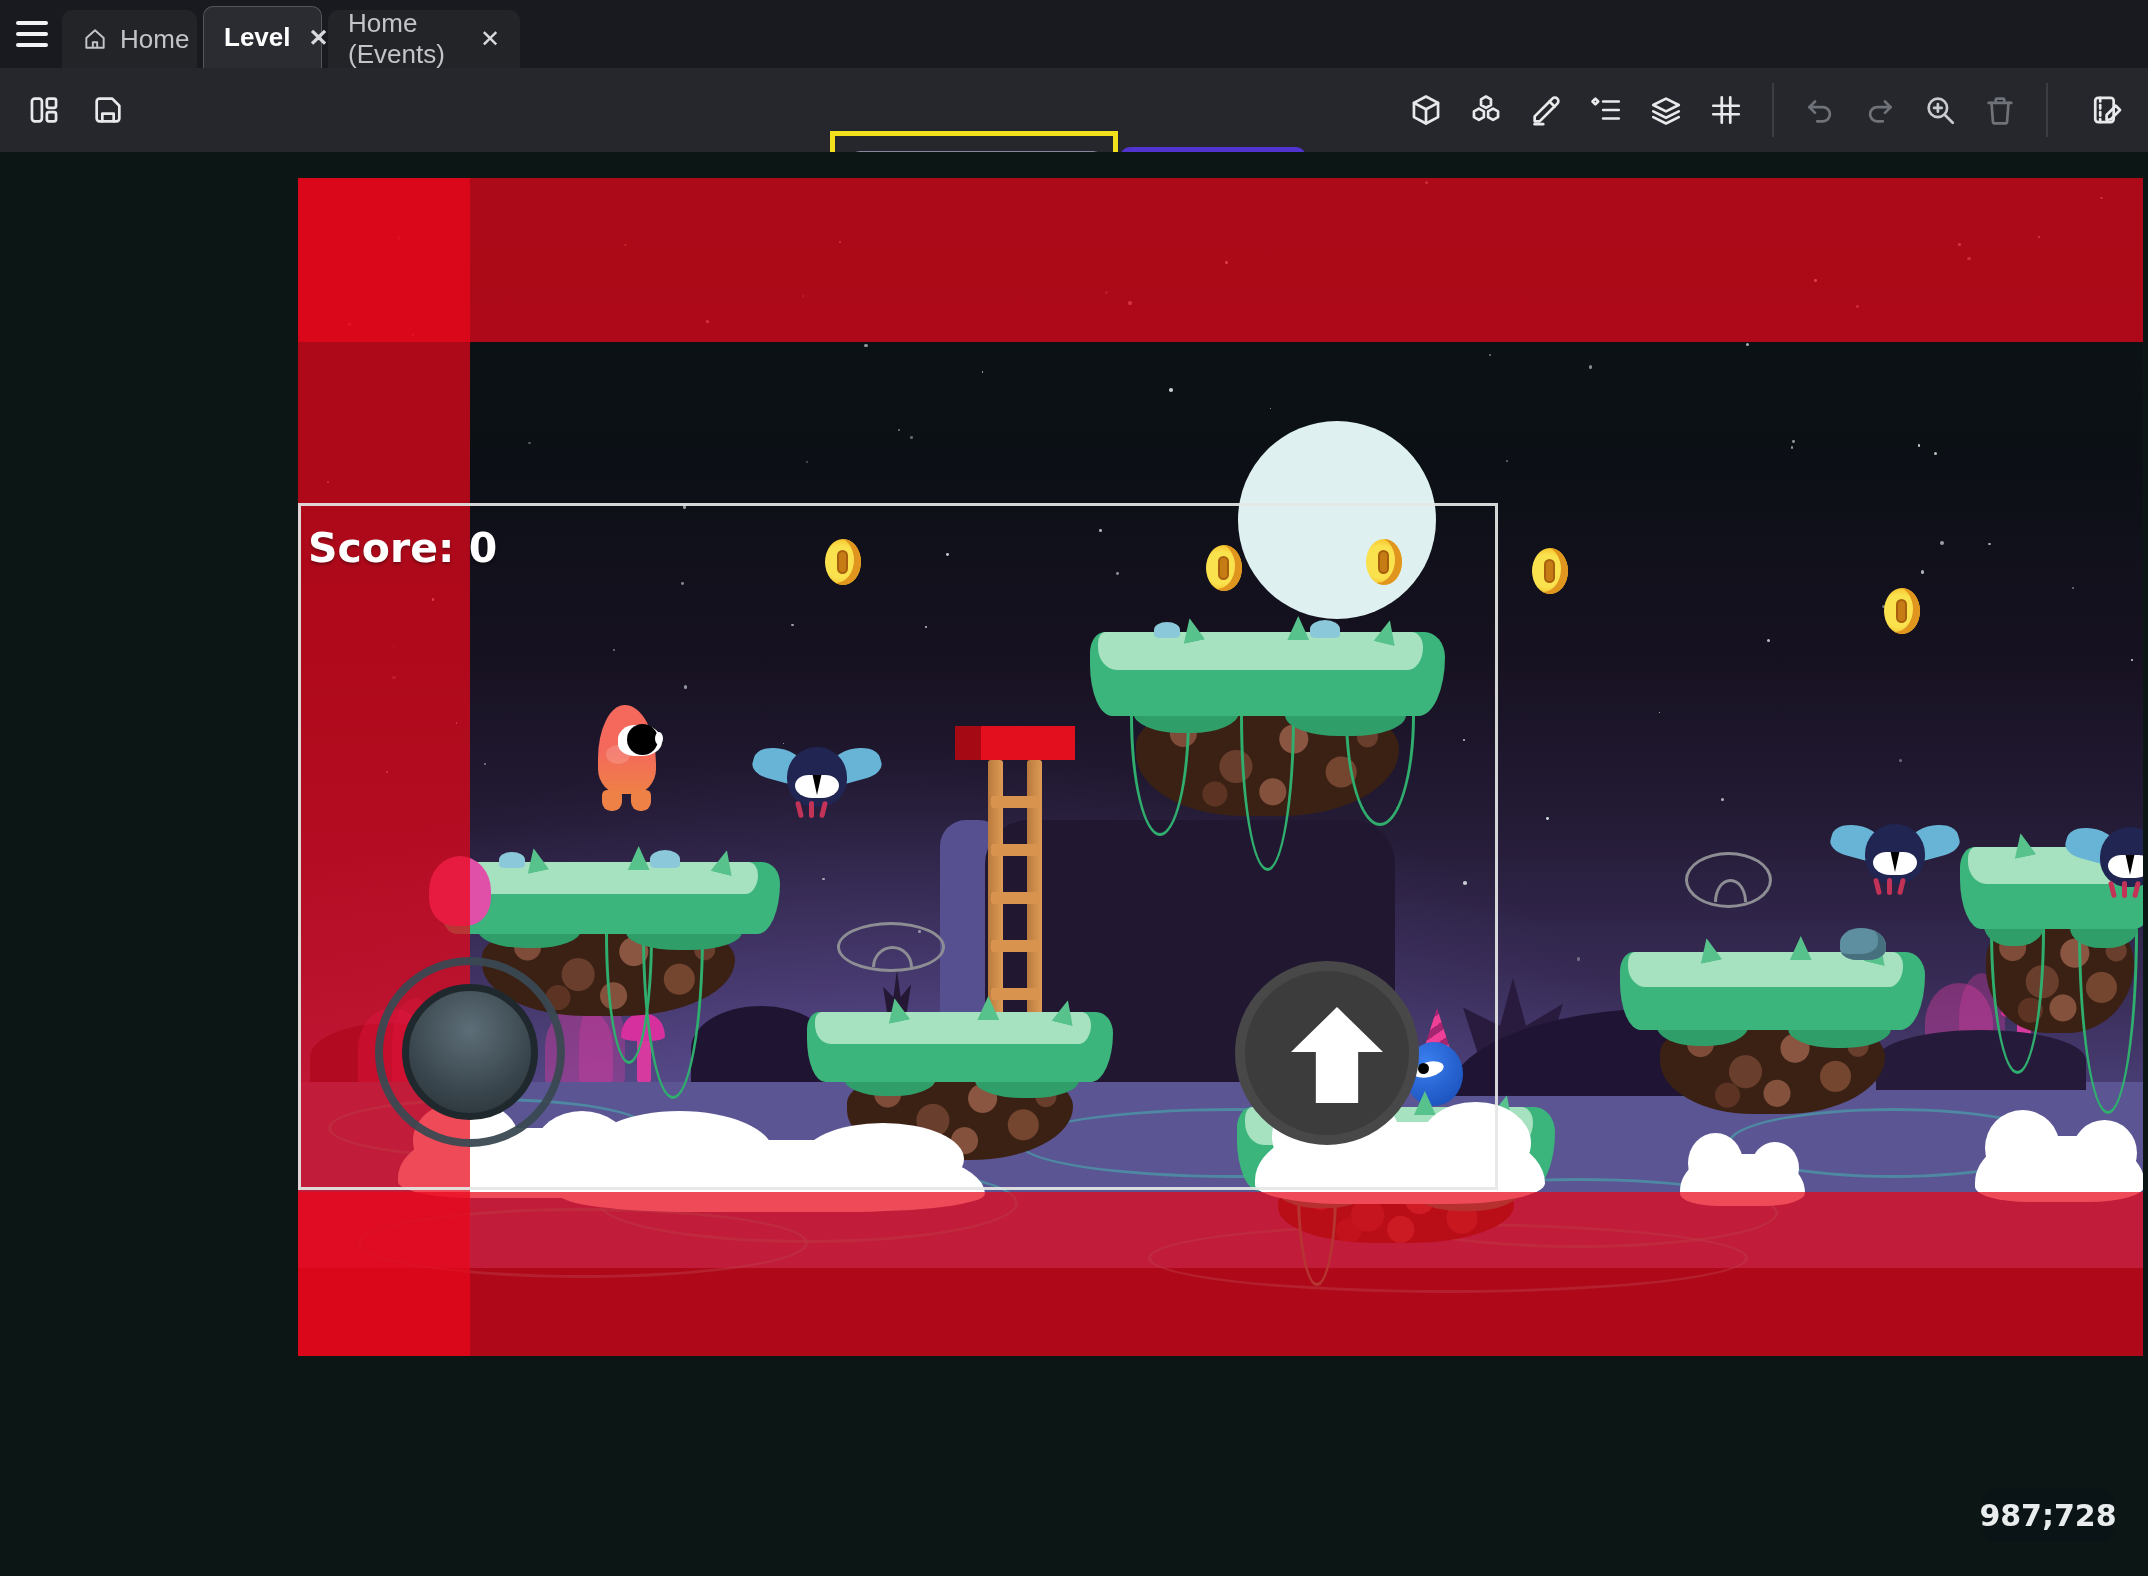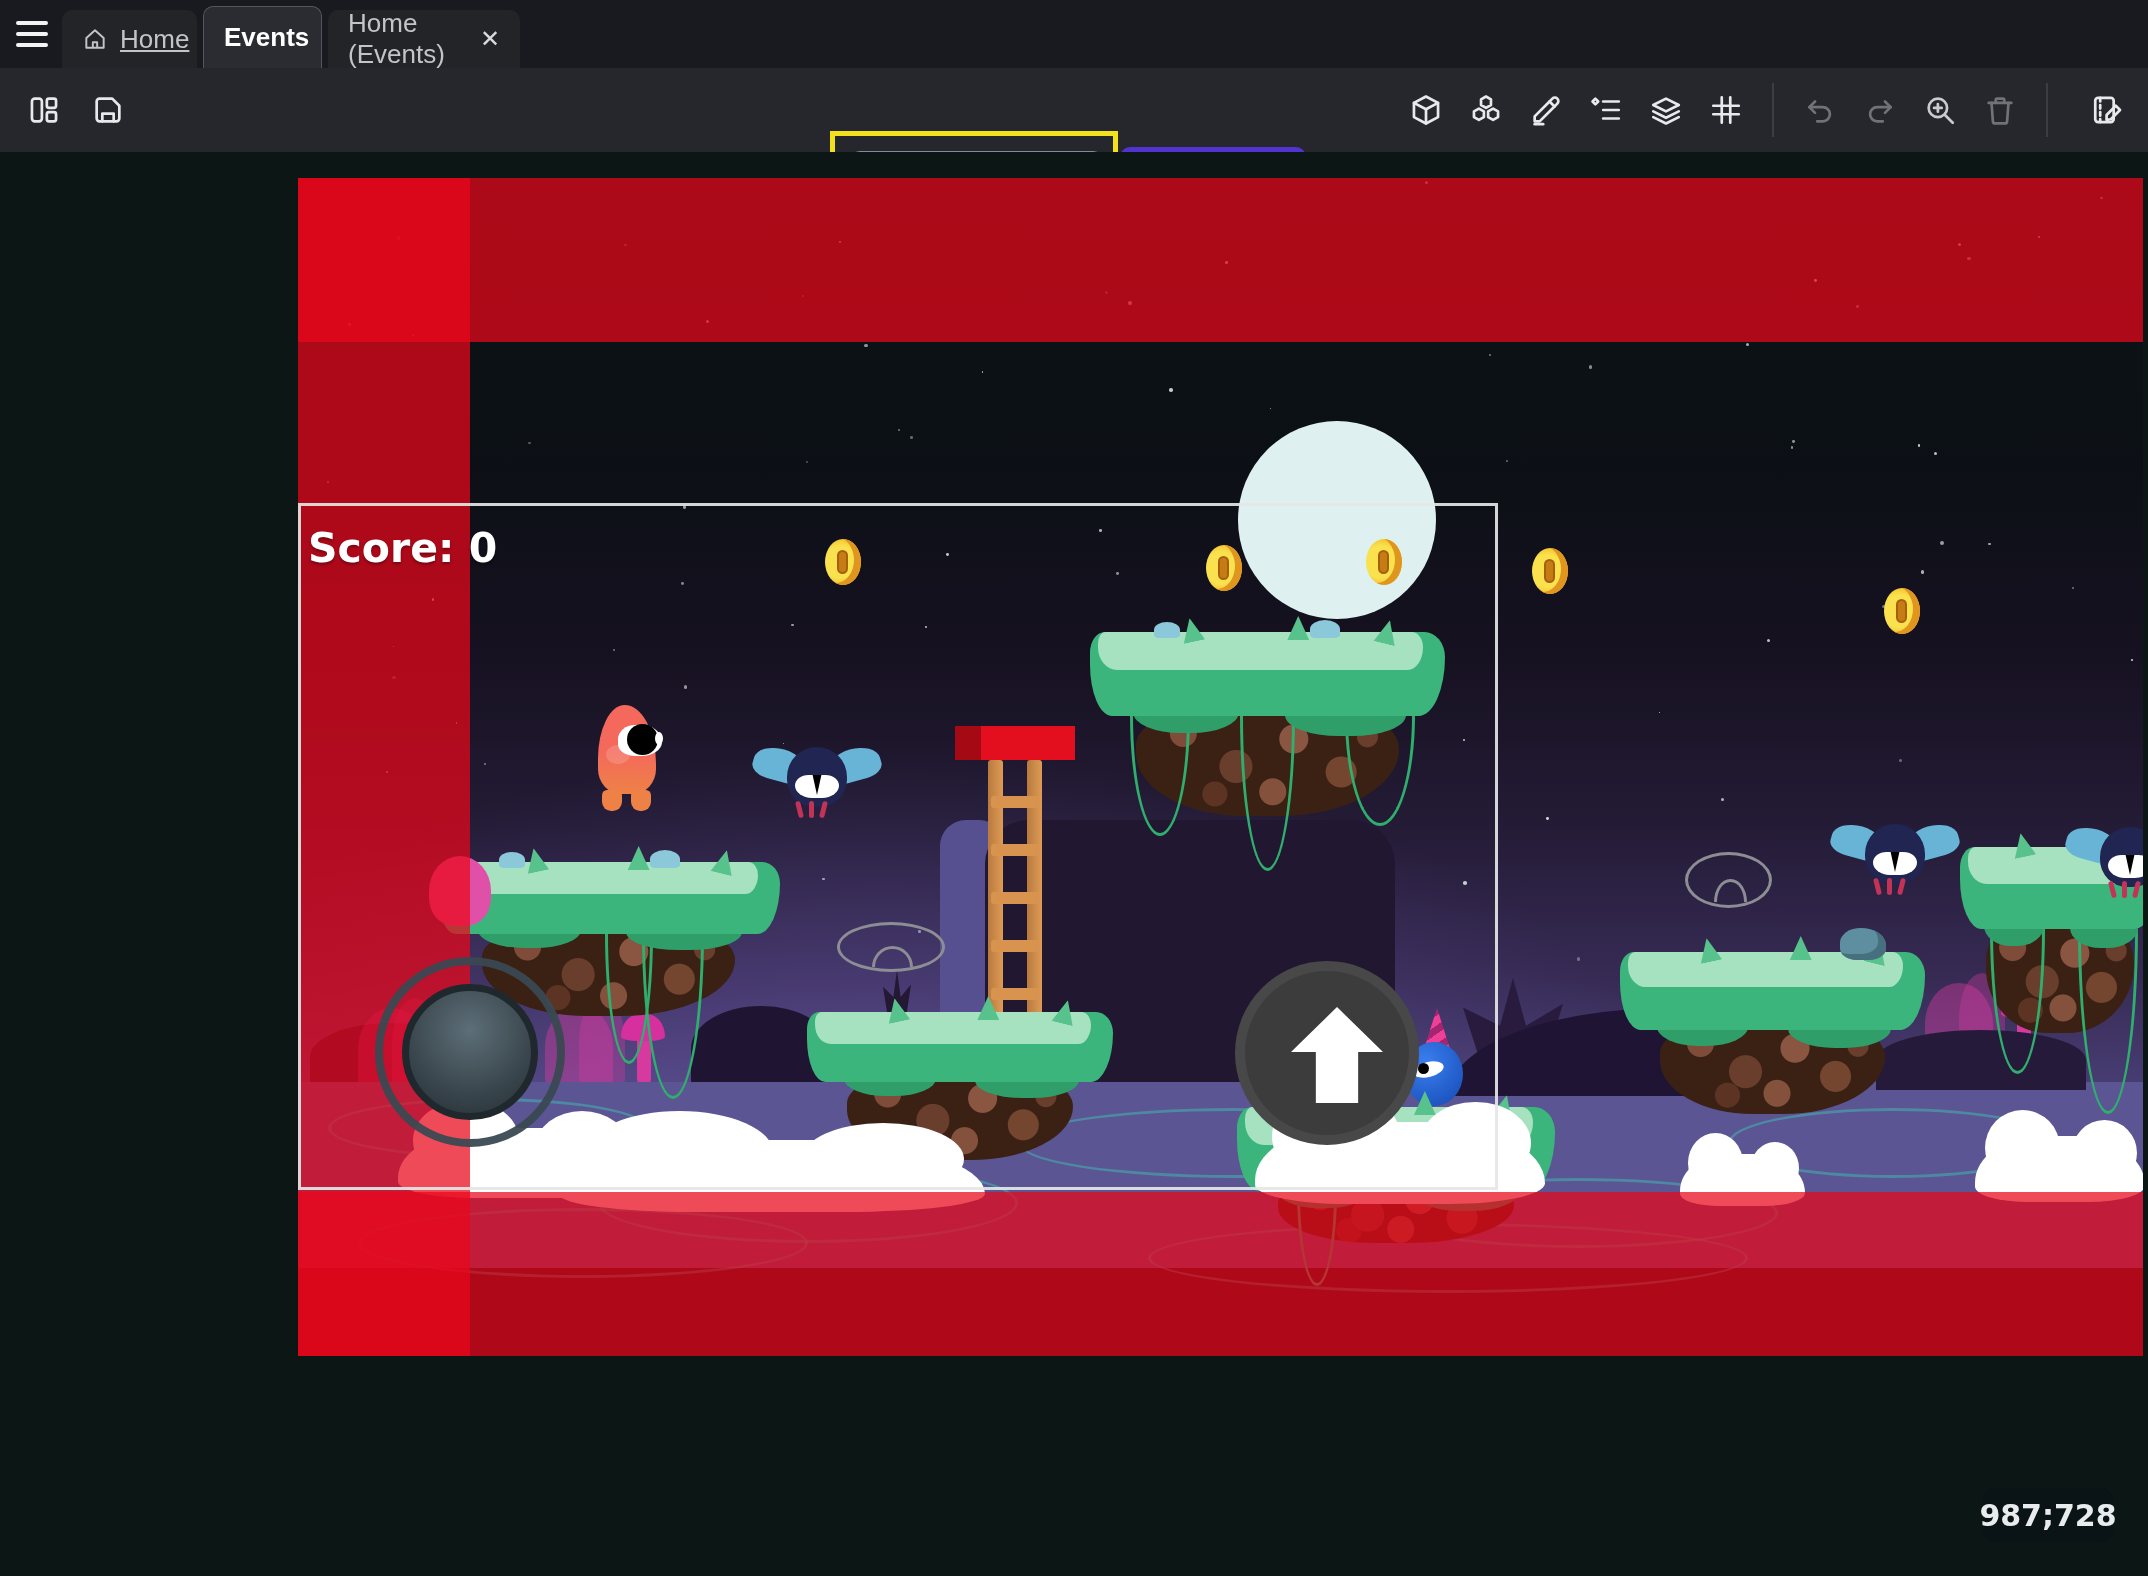--- a/index.html
+++ b/index.html
@@ -170,32 +170,32 @@
 </head>
 <body>
 
 <div id="tabbar">
   <div class="hamburger">
       <span></span>
       <span></span>
       <span></span>
     </div>
 
-  <div class="tab inactive" style="left:62px; width:135px;text-decoration:underline;">
+  <div class="tab inactive" style="left:62px; width:135px;">
     <span>
       <svg width="26" height="26" viewBox="0 0 24 24" fill="none" stroke="#c3c4c8" stroke-width="1.8" stroke-linejoin="round">
         <path d="M4 11 L12 4 L20 11 V20 H4 Z"></path>
           <path d="M10 20 V15 H14 V20"></path>
         </svg>
     </span>
     <span>Home</span>
   </div>
 
   <div class="tab active" style="left:203px; width:119px;">
-    <span>Events</span>
+    <span>Level</span>
     <span class="close">✕</span>
   </div>
 
   <div class="tab inactive" style="left:328px; width:192px;">
     <span>Home (Events)</span>
     <span class="close">✕</span>
   </div>
 </div>
 
 <div id="toolbar">

